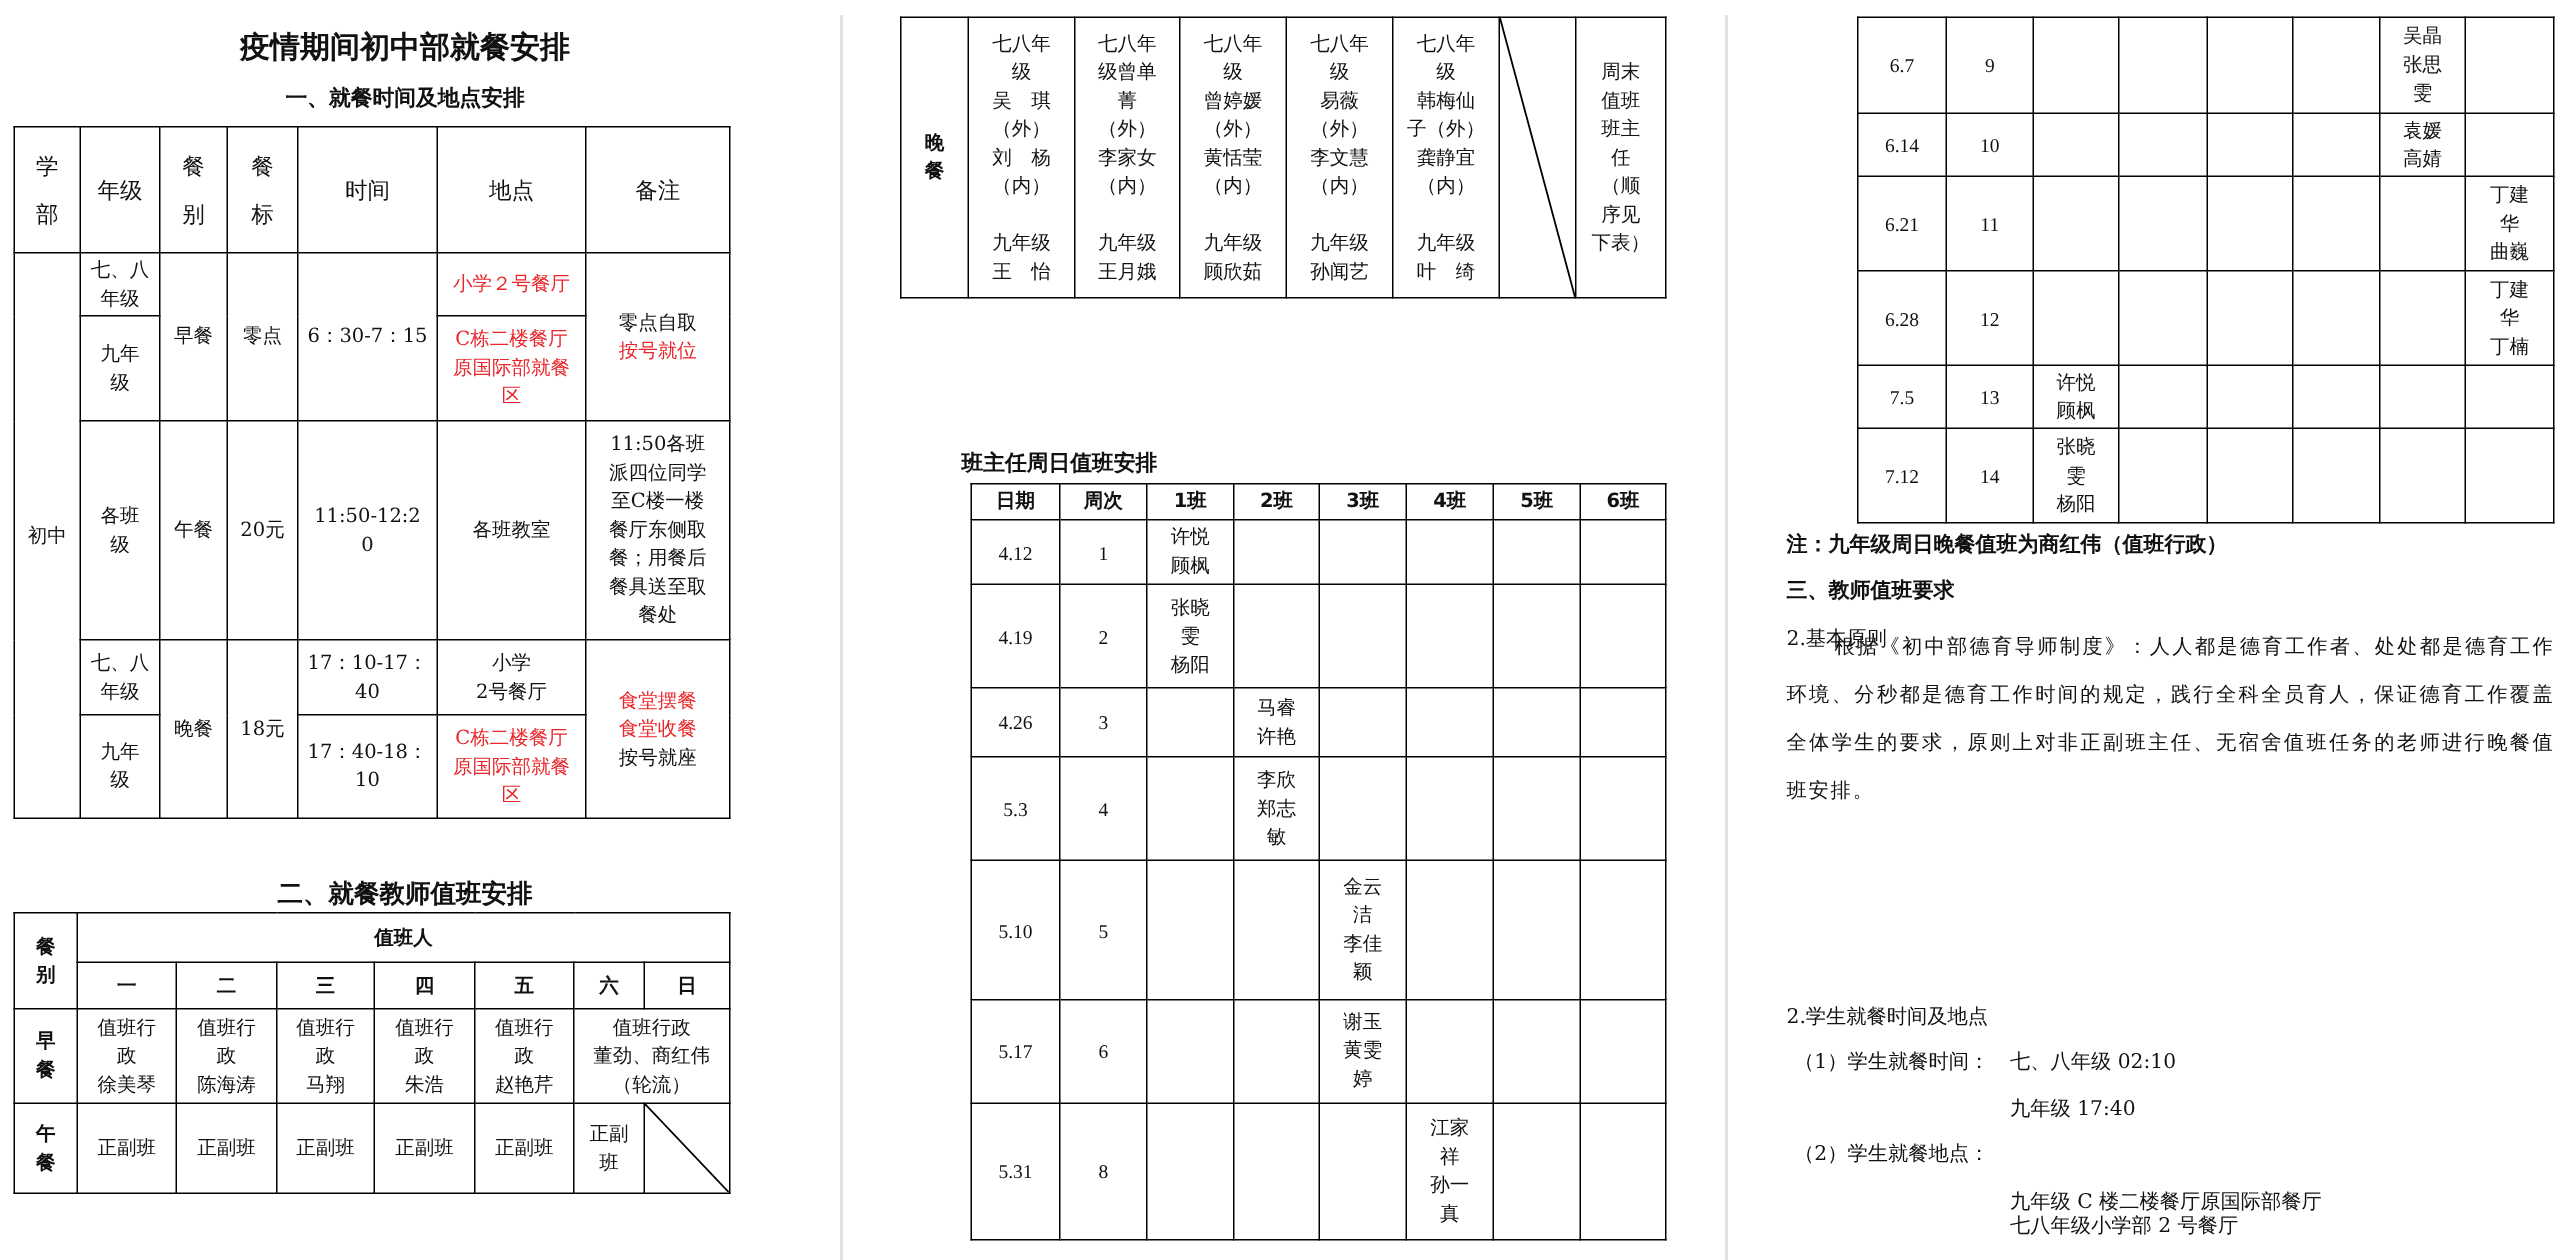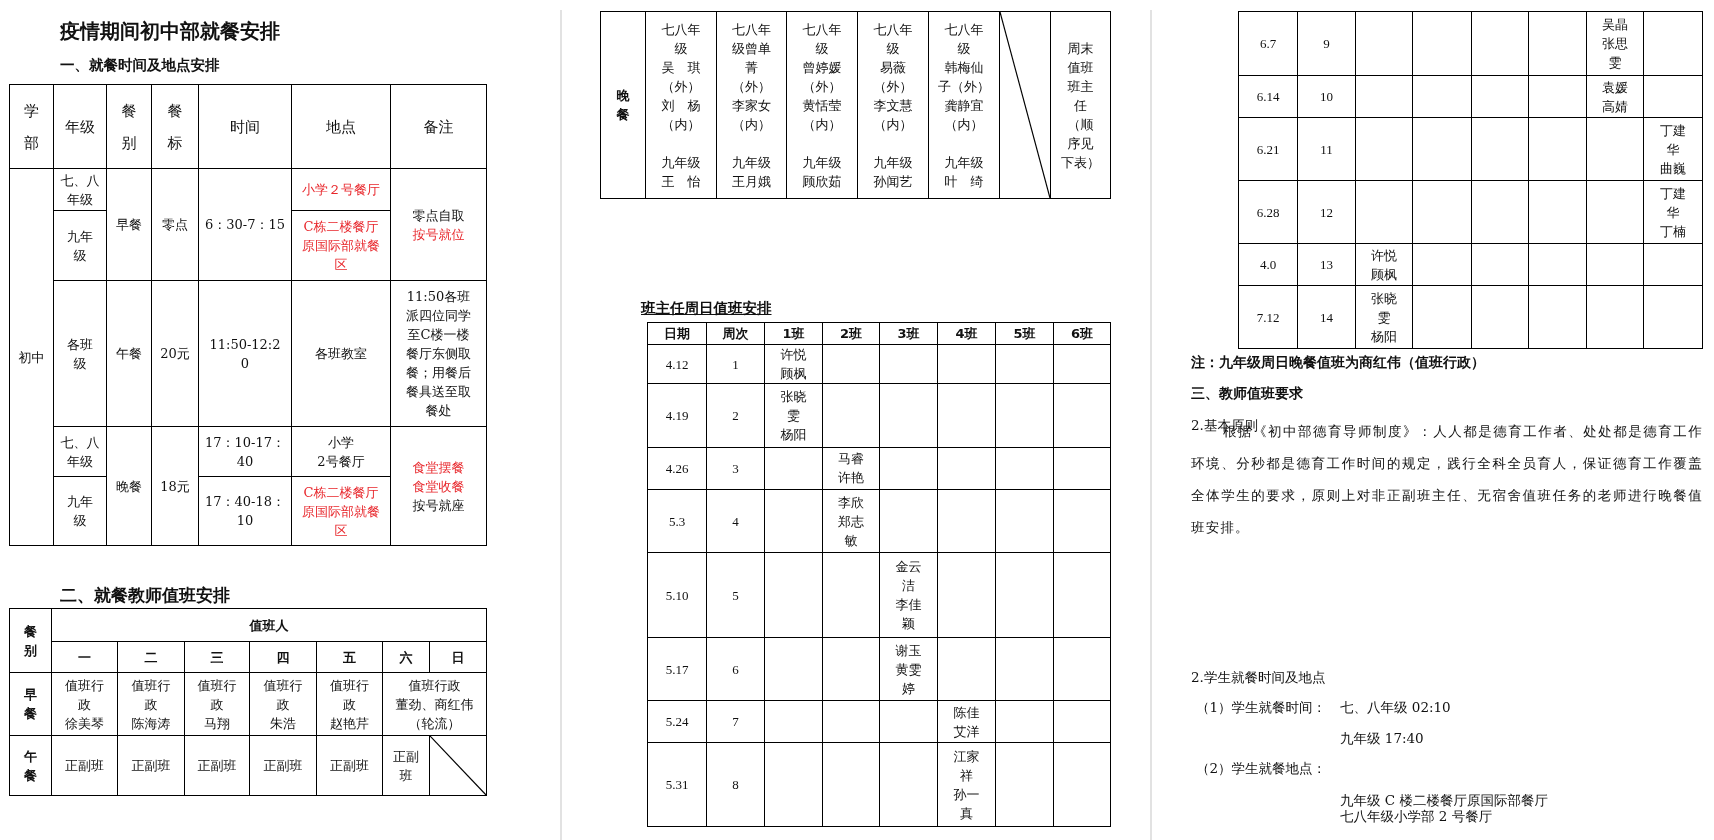--- a/index.html
+++ b/index.html
@@ -1,19 +1,19 @@
 <!DOCTYPE html>
 <html><head>
 <meta charset="utf-8">
 <style>
   * { box-sizing: border-box; margin: 0; padding: 0; }
   html, body { width: 1714px; height: 840px; background: #ffffff; overflow: hidden; }
   body { position: relative; font-family: "DejaVu Serif", "Liberation Serif", serif; color: #111; }
   .divider { position: absolute; top: 10px; width: 2px; height: 830px; background: #e2e2e2; }
-  .title { position: absolute; font-weight: bold; font-family: "DejaVu Sans", "Liberation Sans", sans-serif; }
+  .title { position: absolute; font-weight: bold; text-align: center; font-family: "DejaVu Sans", "Liberation Sans", sans-serif; }
   table { position: absolute; border-collapse: collapse; table-layout: fixed; }
   td, th { border: 1.5px solid #000; text-align: center; vertical-align: middle; font-weight: normal; font-size: 13px; line-height: 19px; padding: 0 2px; white-space: pre-line; word-break: break-all; }
   th { font-weight: bold; font-family: "DejaVu Sans", "Liberation Sans", sans-serif; }
   .hdr { font-size: 15px; line-height: 32px; }
   .red { color: #e8262b; }
   .diag { position: relative; }
   .diag svg { position: absolute; left: 0; top: 0; width: 100%; height: 100%; }
   .plain { font-family: "Liberation Serif", "DejaVu Serif", serif; font-size: 12px; }
   .t3 td { font-size: 13px; }
   .txt { position: absolute; font-size: 13.5px; white-space: nowrap; }
@@ -246,21 +246,21 @@
 值班
 班主
 任
 （顺
 序见
 下表）</td>
   </tr>
 </tbody>
   </table>
 
-<div class="txt bold" style="left:641px; top:299px; font-size:14.5px;text-decoration:underline;">班主任周日值班安排</div>
+<div class="txt bold" style="left:641px; top:299px; font-size:14.5px;">班主任周日值班安排</div>
 
 <table class="t3" style="left:647px; top:310px; width:463px; height:505px;margin-top:12px;">
   <colgroup>
     <col style="width:59px">
       <col style="width:58px">
       <col style="width:58px">
       <col style="width:57px">
       <col style="width:58px">
       <col style="width:58px">
       <col style="width:58px">
@@ -341,31 +341,20 @@
     <td class="plain">6</td>
     <td></td>
     <td></td>
     <td>谢玉
 黄雯
 婷</td>
     <td></td>
     <td></td>
     <td></td>
   </tr>
-  <tr style="height:42px;">
-    <td class="plain">5.24</td>
-    <td class="plain">7</td>
-    <td></td>
-    <td></td>
-    <td></td>
-    <td>陈佳
-艾洋</td>
-    <td></td>
-    <td></td>
-  </tr>
   <tr style="height:83px;">
     <td class="plain">5.31</td>
     <td class="plain">8</td>
     <td></td>
     <td></td>
     <td></td>
     <td>江家
 祥
 孙一
 真</td>
@@ -428,21 +417,21 @@
     <td></td>
     <td></td>
     <td></td>
     <td></td>
     <td></td>
     <td>丁建
 华
 丁楠</td>
   </tr>
   <tr style="height:42px;">
-    <td class="plain">4.0</td>
+    <td class="plain">7.5</td>
     <td class="plain">13</td>
     <td>许悦
 顾枫</td>
     <td></td>
     <td></td>
     <td></td>
     <td></td>
     <td></td>
   </tr>
   <tr style="height:63px;">

